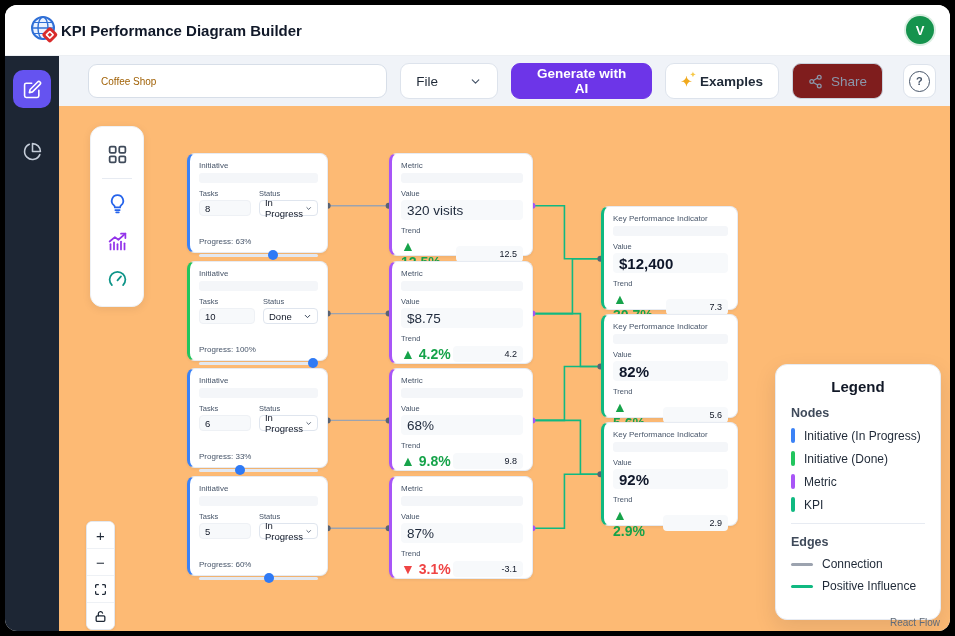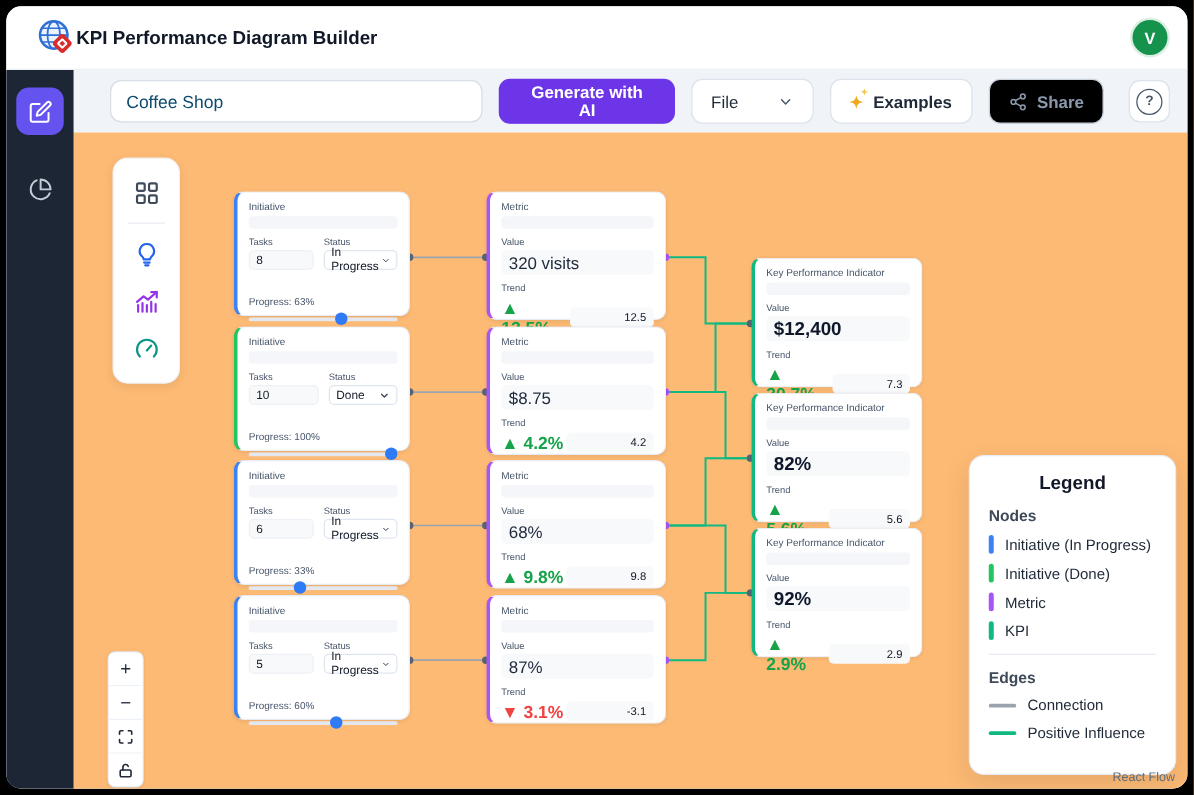--- a/index.html
+++ b/index.html
@@ -16,26 +16,26 @@
 
   
   .bodywrap{display:flex;height:calc(100% - 51px);}
   .sidebar{width:54px;background:#1d2634;display:flex;flex-direction:column;align-items:center;padding-top:14px;gap:24px;flex:0 0 auto;}
   .sbtn{width:38px;height:38px;border-radius:10px;display:flex;align-items:center;justify-content:center;cursor:pointer;}
   .sbtn.active{background:var(--sidebar-active,#6553f0);}
   .main{flex:1;display:flex;flex-direction:column;min-width:0;}
 
   
   .topbar{height:50px;background:#f0f3f8;display:flex;align-items:center;gap:13px;padding:0 14px 0 29px;flex:0 0 auto;}
-  .pinput{width:282px;height:32px;background:#fff;border:1px solid #d7dee8;border-radius:9px;font-size:14px;color:#0c4a6e;padding:0 12px;outline:none;font-family:inherit;}
+  .pinput{width:282px;height:32px;background:#fff;border:1px solid #d7dee8;border-radius:9px;font-size:10px;color:#a16207;padding:0 12px;outline:none;font-family:inherit;}
   .btn{height:36px;display:inline-flex;align-items:center;gap:8px;border-radius:9px;font-size:13.5px;padding:0 15px;border:1px solid #dde3ec;background:#fff;color:#1f2937;cursor:pointer;font-family:inherit;}
   .btn-primary{background:var(--accent,#6d35e8);border-color:var(--accent,#6d35e8);color:#fff;font-weight:bold;padding:0 18px;}
   .btn-file{width:100px;justify-content:space-between;}
   .btn-examples{font-weight:bold;}
-  .btn-share{background:#000000;border-color:#cbd3de;color:#8b97ab;font-weight:bold;}
+  .btn-share{background:#7f1d1d;border-color:#cbd3de;color:#8b97ab;font-weight:normal;}
   .btn-help{width:34px;height:34px;justify-content:center;padding:0;margin-left:7px;}
   .helpring{width:19px;height:19px;border:1.6px solid #475569;border-radius:50%;display:flex;align-items:center;justify-content:center;font-size:11px;font-weight:bold;color:#475569;}
   .spark{color:#f0a91d;font-size:13px;line-height:1;position:relative;}
   .spark::after{content:"✦";position:absolute;font-size:7px;top:-4px;right:-4px;color:#f6c744;}
 
   
   .canvas{flex:1;position:relative;background:#fdba74;overflow:hidden;}
   .edges{position:absolute;inset:0;width:100%;height:100%;}
   .edge-gray{fill:none;stroke:var(--connection-edge,#9ca3af);stroke-width:1.4;}
   .edge-green{fill:none;stroke:var(--positive-edge,#10b981);stroke-width:1.6;}
@@ -126,28 +126,28 @@
           <path d="M21.21 15.89A10 10 0 1 1 8 2.83"></path>
           <path d="M22 12A10 10 0 0 0 12 2v10z"></path>
         </svg>
       </div>
     </div>
 
     <div class="main">
 
       <div class="topbar">
         <input class="pinput" type="text" value="Coffee Shop" style="">
-        <button class="btn btn-primary">
-          <span>Generate with AI</span>
-        </button>
         <button class="btn btn-file">
           <span>File</span>
           <svg width="13" height="13" viewBox="0 0 24 24" fill="none" stroke="#475569" stroke-width="2.2" stroke-linecap="round" stroke-linejoin="round">
               <polyline points="6 9 12 15 18 9"></polyline>
             </svg>
+        </button>
+        <button class="btn btn-primary">
+          <span>Generate with AI</span>
         </button>
         <button class="btn btn-examples">
           <span class="spark">✦</span>
           <span>Examples</span>
         </button>
         <button class="btn btn-share">
           <svg width="15" height="15" viewBox="0 0 24 24" fill="none" stroke="#8b97ab" stroke-width="2" stroke-linecap="round" stroke-linejoin="round">
             <circle cx="18" cy="5" r="3"></circle>
               <circle cx="6" cy="12" r="3"></circle>
               <circle cx="18" cy="19" r="3"></circle>

